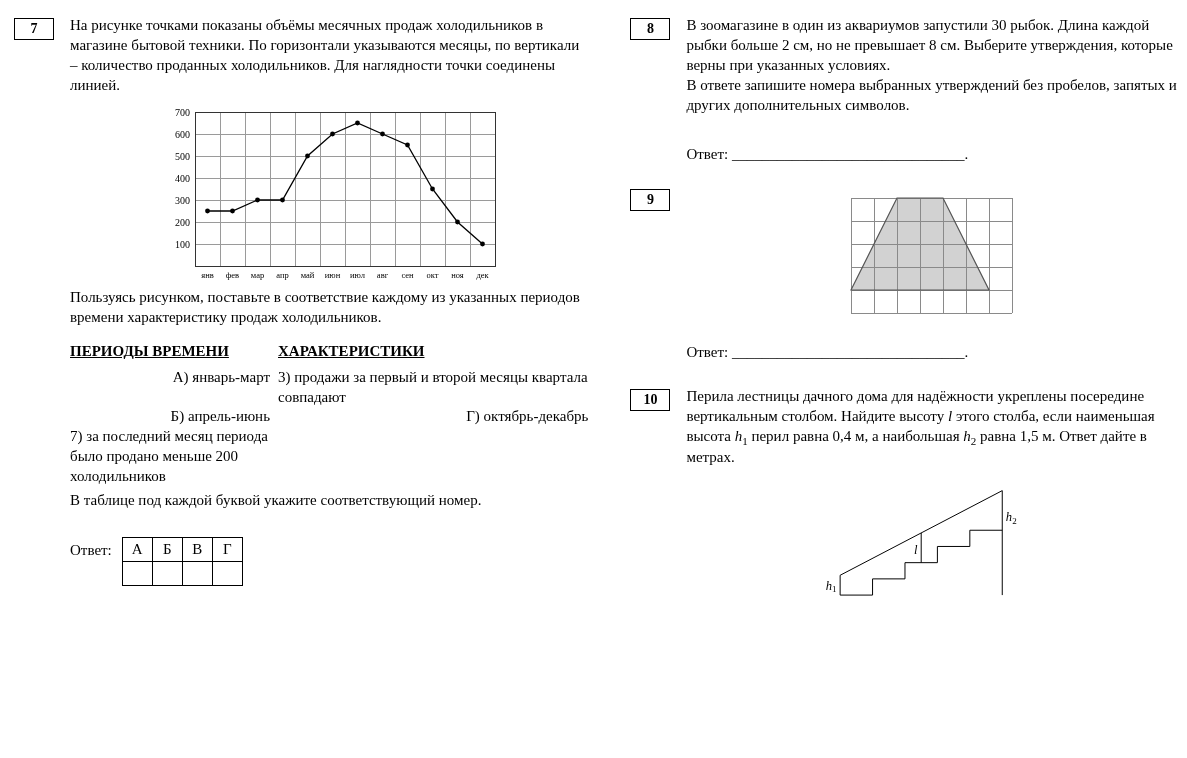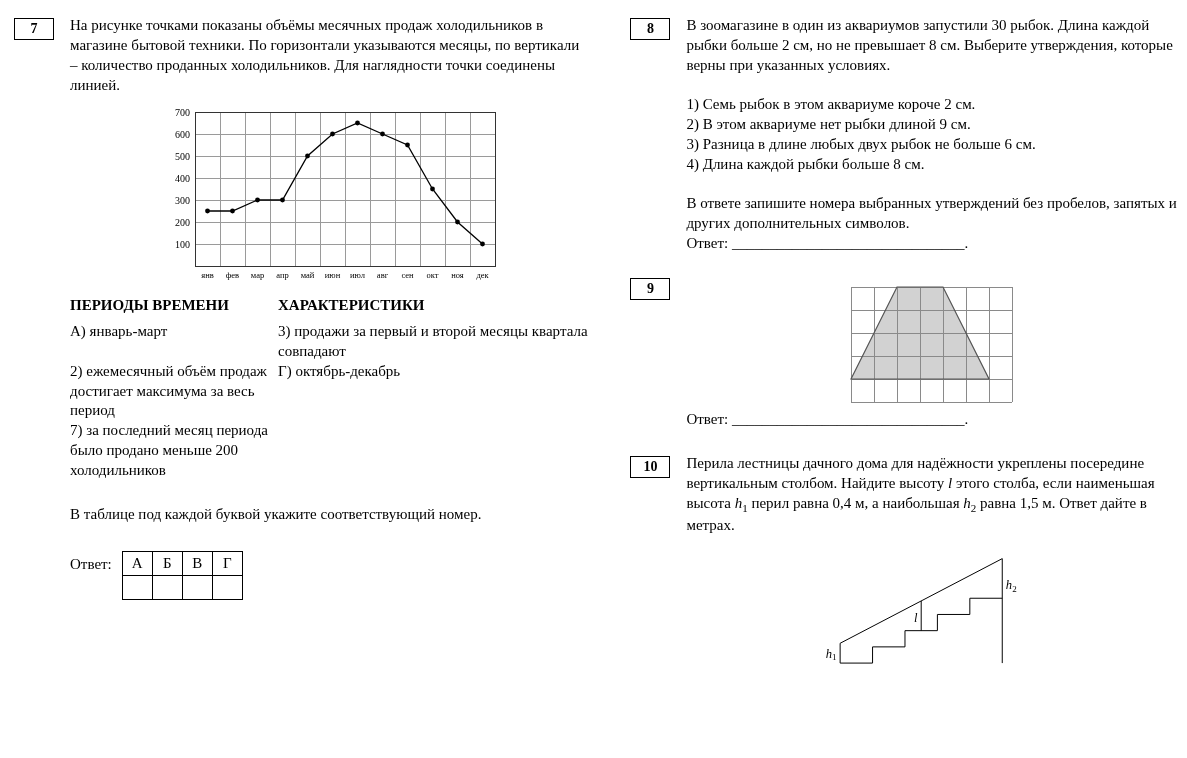--- a/index.html
+++ b/index.html
@@ -36,31 +36,31 @@
   .plan-line { stroke:#8a8a8a; stroke-width:1; shape-rendering:crispEdges; }
   .plan-outline { fill:none; stroke:#555; stroke-width:1.2; }
 
   
   .fig-line { stroke:#000; stroke-width:1.1; fill:none; }
   .flab { font-size:14px; font-style:italic; }
   .fsub { font-size:10px; font-style:normal; }
 
   .task { margin-top:6px; }
   .match { display:grid; grid-template-columns:200px 1fr; column-gap:8px; margin-top:14px; line-height:1.33; }
-  .match-header { font-weight:bold; margin-bottom:6px; }
-  .period { align-self:start; }
-  .instruction { margin-top:24px; }
+  .match-header { font-weight:bold; text-decoration:underline; margin-bottom:6px; }
+  .period { align-self:start;text-align:right; }
+  .instruction { margin-top:4px; }
 
   .answer7 { display:flex; margin-top:26px; }
   .answer7 .lbl { padding-top:5px; margin-right:10px; }
   table.ansgrid { border-collapse:collapse; }
   .ansgrid td { width:30px; height:24px; border:1px solid #000; text-align:center; vertical-align:middle; font-size:15px; }
 
   .statements { margin:19px 0; line-height:1.33; }
-  .answer-line { margin-top:2px; }
+  .answer-line { margin-top:30px; }
   .p9-block { margin-top:24px; }
   .p10-block { margin-top:26px; }
   .var { font-style:italic; }
   sub { font-size:11px; font-style:normal; }
 </style>
 </head>
 <body>
 
 <div class="page">
 
@@ -122,29 +122,30 @@
               <circle cx="175.5" cy="28" r="2.4" class="dot"></circle>
               <circle cx="200.5" cy="17" r="2.4" class="dot"></circle>
               <circle cx="225.5" cy="28" r="2.4" class="dot"></circle>
               <circle cx="250.5" cy="39" r="2.4" class="dot"></circle>
               <circle cx="275.5" cy="83" r="2.4" class="dot"></circle>
               <circle cx="300.5" cy="116" r="2.4" class="dot"></circle>
               <circle cx="325.5" cy="138" r="2.4" class="dot"></circle>
             </svg>
         </div>
 
+        <p class="ptext task">Пользуясь рисунком, поставьте в соответствие каждому из указанных периодов времени характеристику продаж холодильников.</p>
 
         <div class="match">
           <div class="match-header">ПЕРИОДЫ ВРЕМЕНИ</div>
           <div class="match-header">ХАРАКТЕРИСТИКИ</div>
 
           <div class="period">А) январь-март</div>
           <div class="char">3) продажи за первый и второй месяцы квартала совпадают</div>
 
-          <div class="char">2) ежемесячный объём продаж достигает максимума за весь период</div>
+          <div class="period">Б) апрель-июнь</div>
 
 
           <div class="period">Г) октябрь-декабрь</div>
           <div class="char">7) за последний месяц периода было продано меньше 200 холодильников</div>
         </div>
 
         <p class="ptext instruction">В таблице под каждой буквой укажите соответствующий номер.</p>
 
         <div class="answer7">
           <span class="lbl">Ответ:</span>
@@ -168,26 +169,20 @@
       </div>
     </div>
   </div>
 
   <div class="col-right">
 
     <div class="problem">
       <div class="numbox">8</div>
       <div class="pcontent">
         <p class="ptext">В зоомагазине в один из аквариумов запустили 30 рыбок. Длина каждой рыбки больше 2 см, но не превышает 8 см. Выберите утверждения, которые верны при указанных условиях.</p>
-        <div class="statements">
-          <p class="ptext">1) Семь рыбок в этом аквариуме короче 2 см.</p>
-          <p class="ptext">2) В этом аквариуме нет рыбки длиной 9 см.</p>
-          <p class="ptext">3) Разница в длине любых двух рыбок не больше 6 см.</p>
-          <p class="ptext">4) Длина каждой рыбки больше 8 см.</p>
-        </div>
         <p class="ptext">В ответе запишите номера выбранных утверждений без пробелов, запятых и других дополнительных символов.</p>
         <p class="answer-line"><span>Ответ:</span> <span>_______________________________.</span></p>
       </div>
     </div>
 
     <div class="problem p9-block">
       <div class="numbox">9</div>
       <div class="pcontent">
         <div class="fig-wrap">
           <svg width="163" height="117" viewBox="0 0 163 117">

